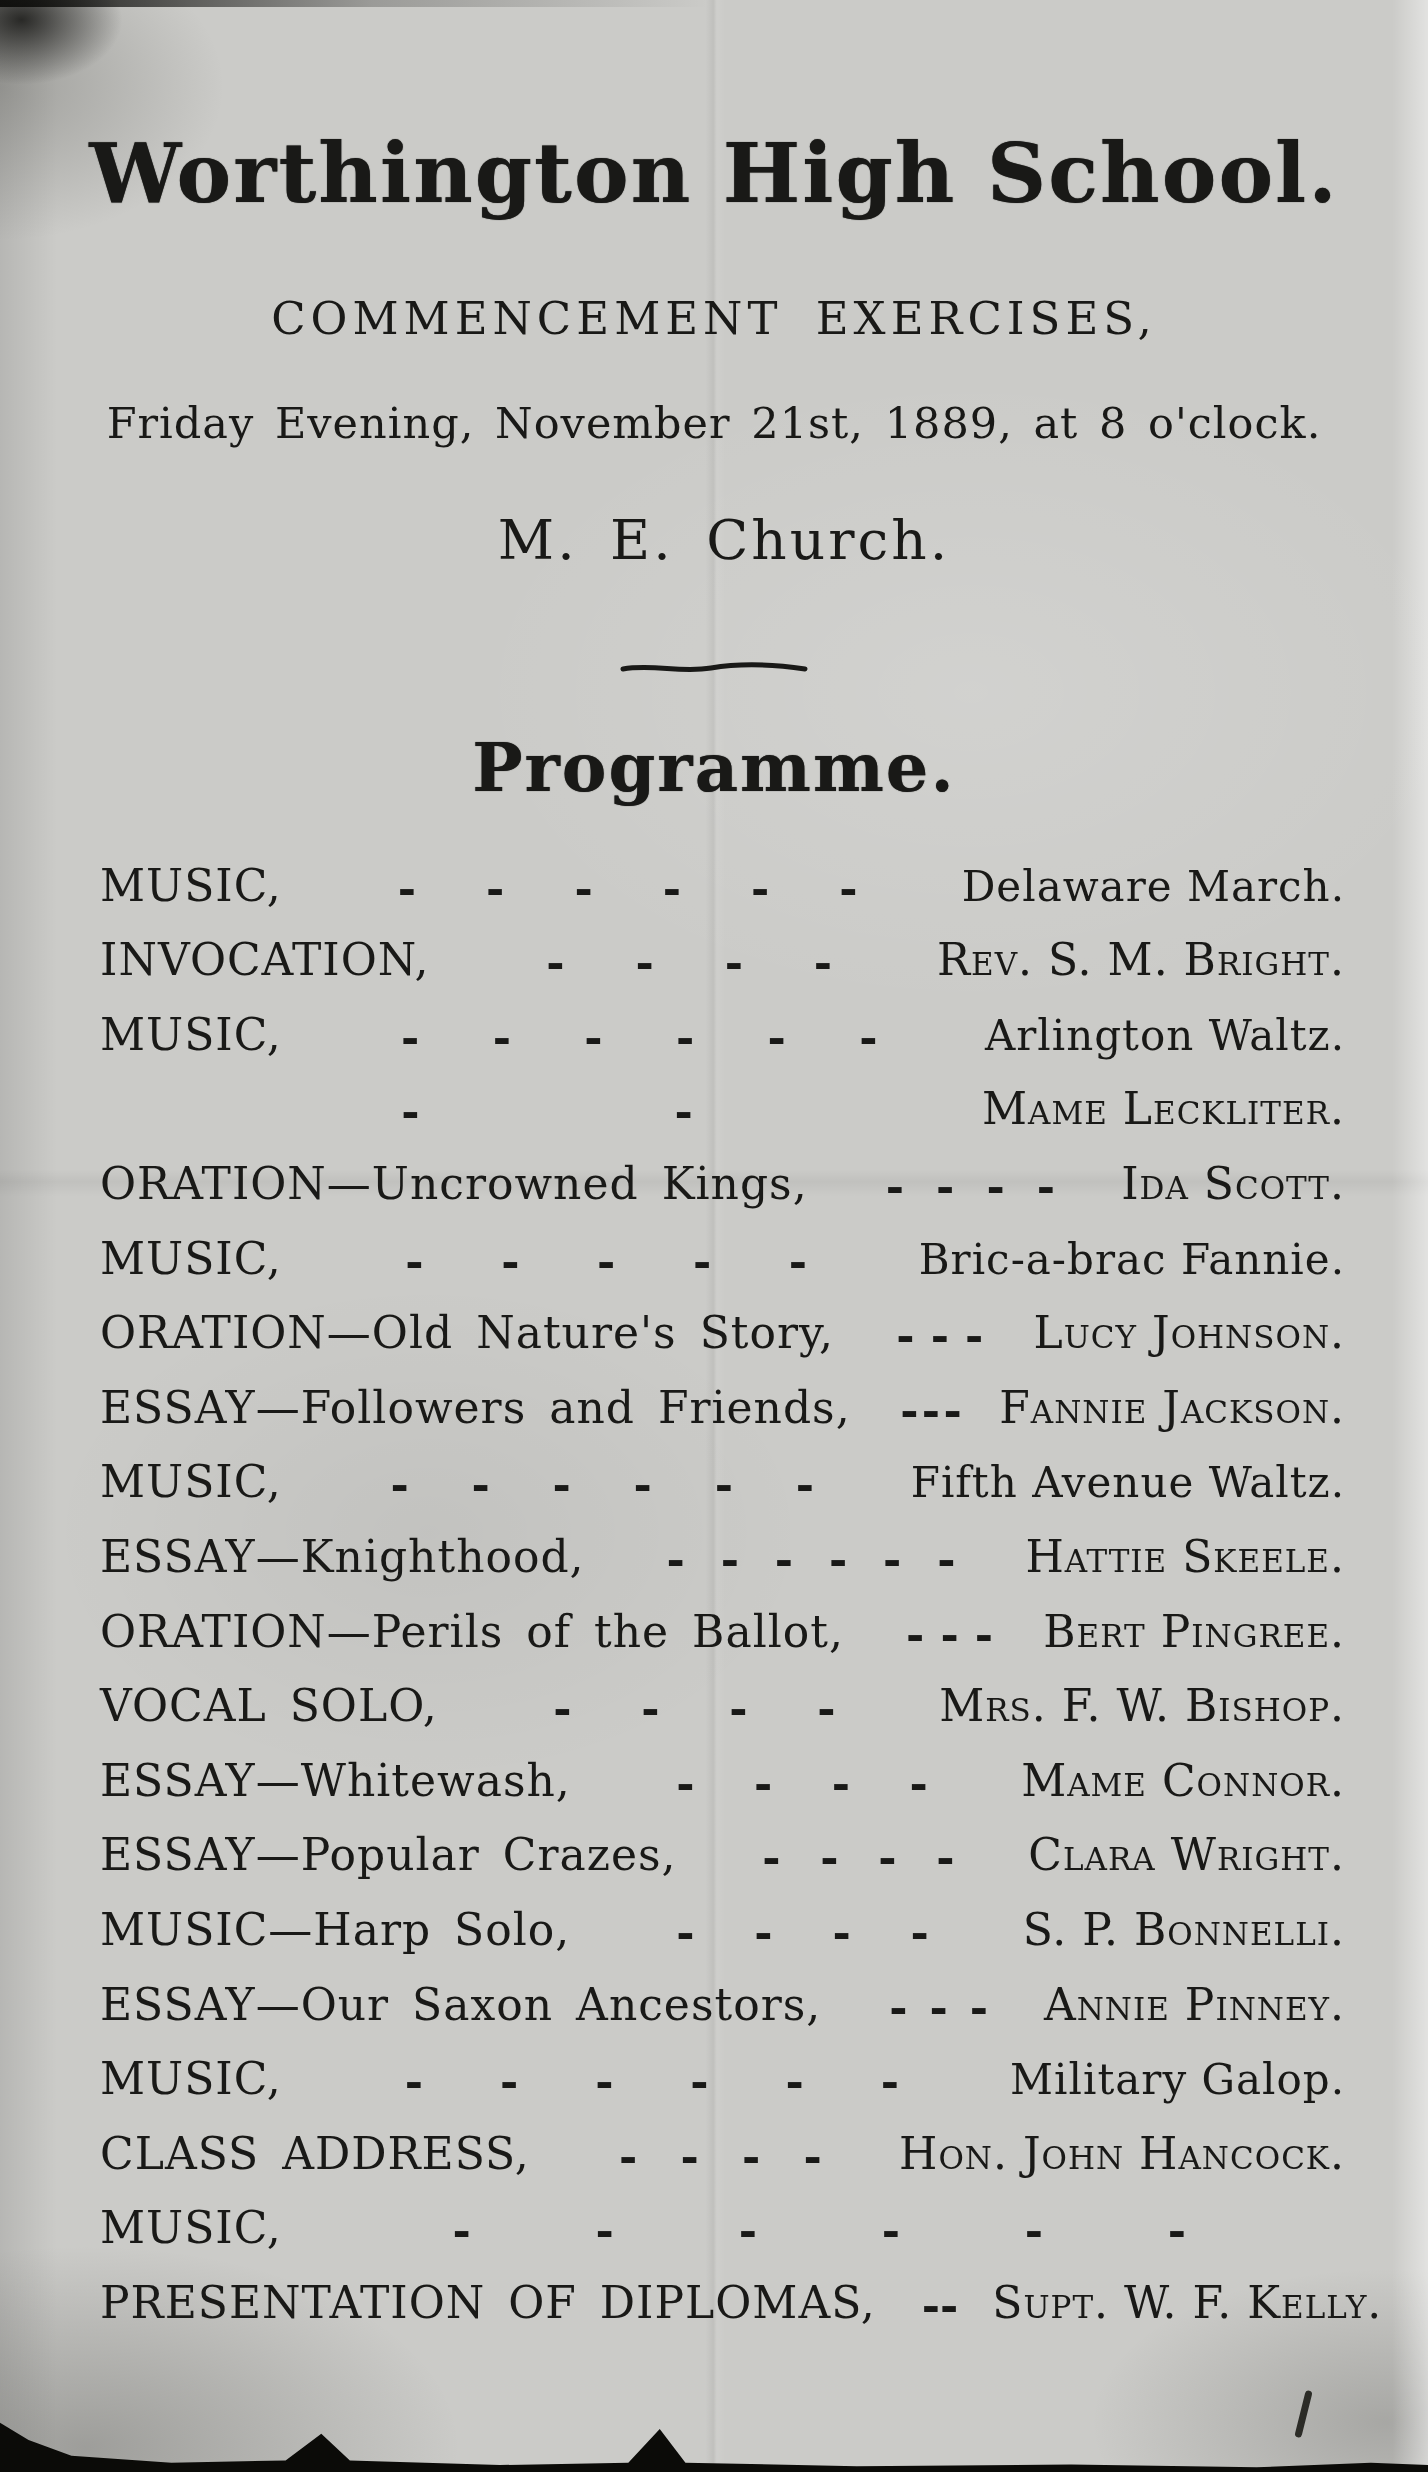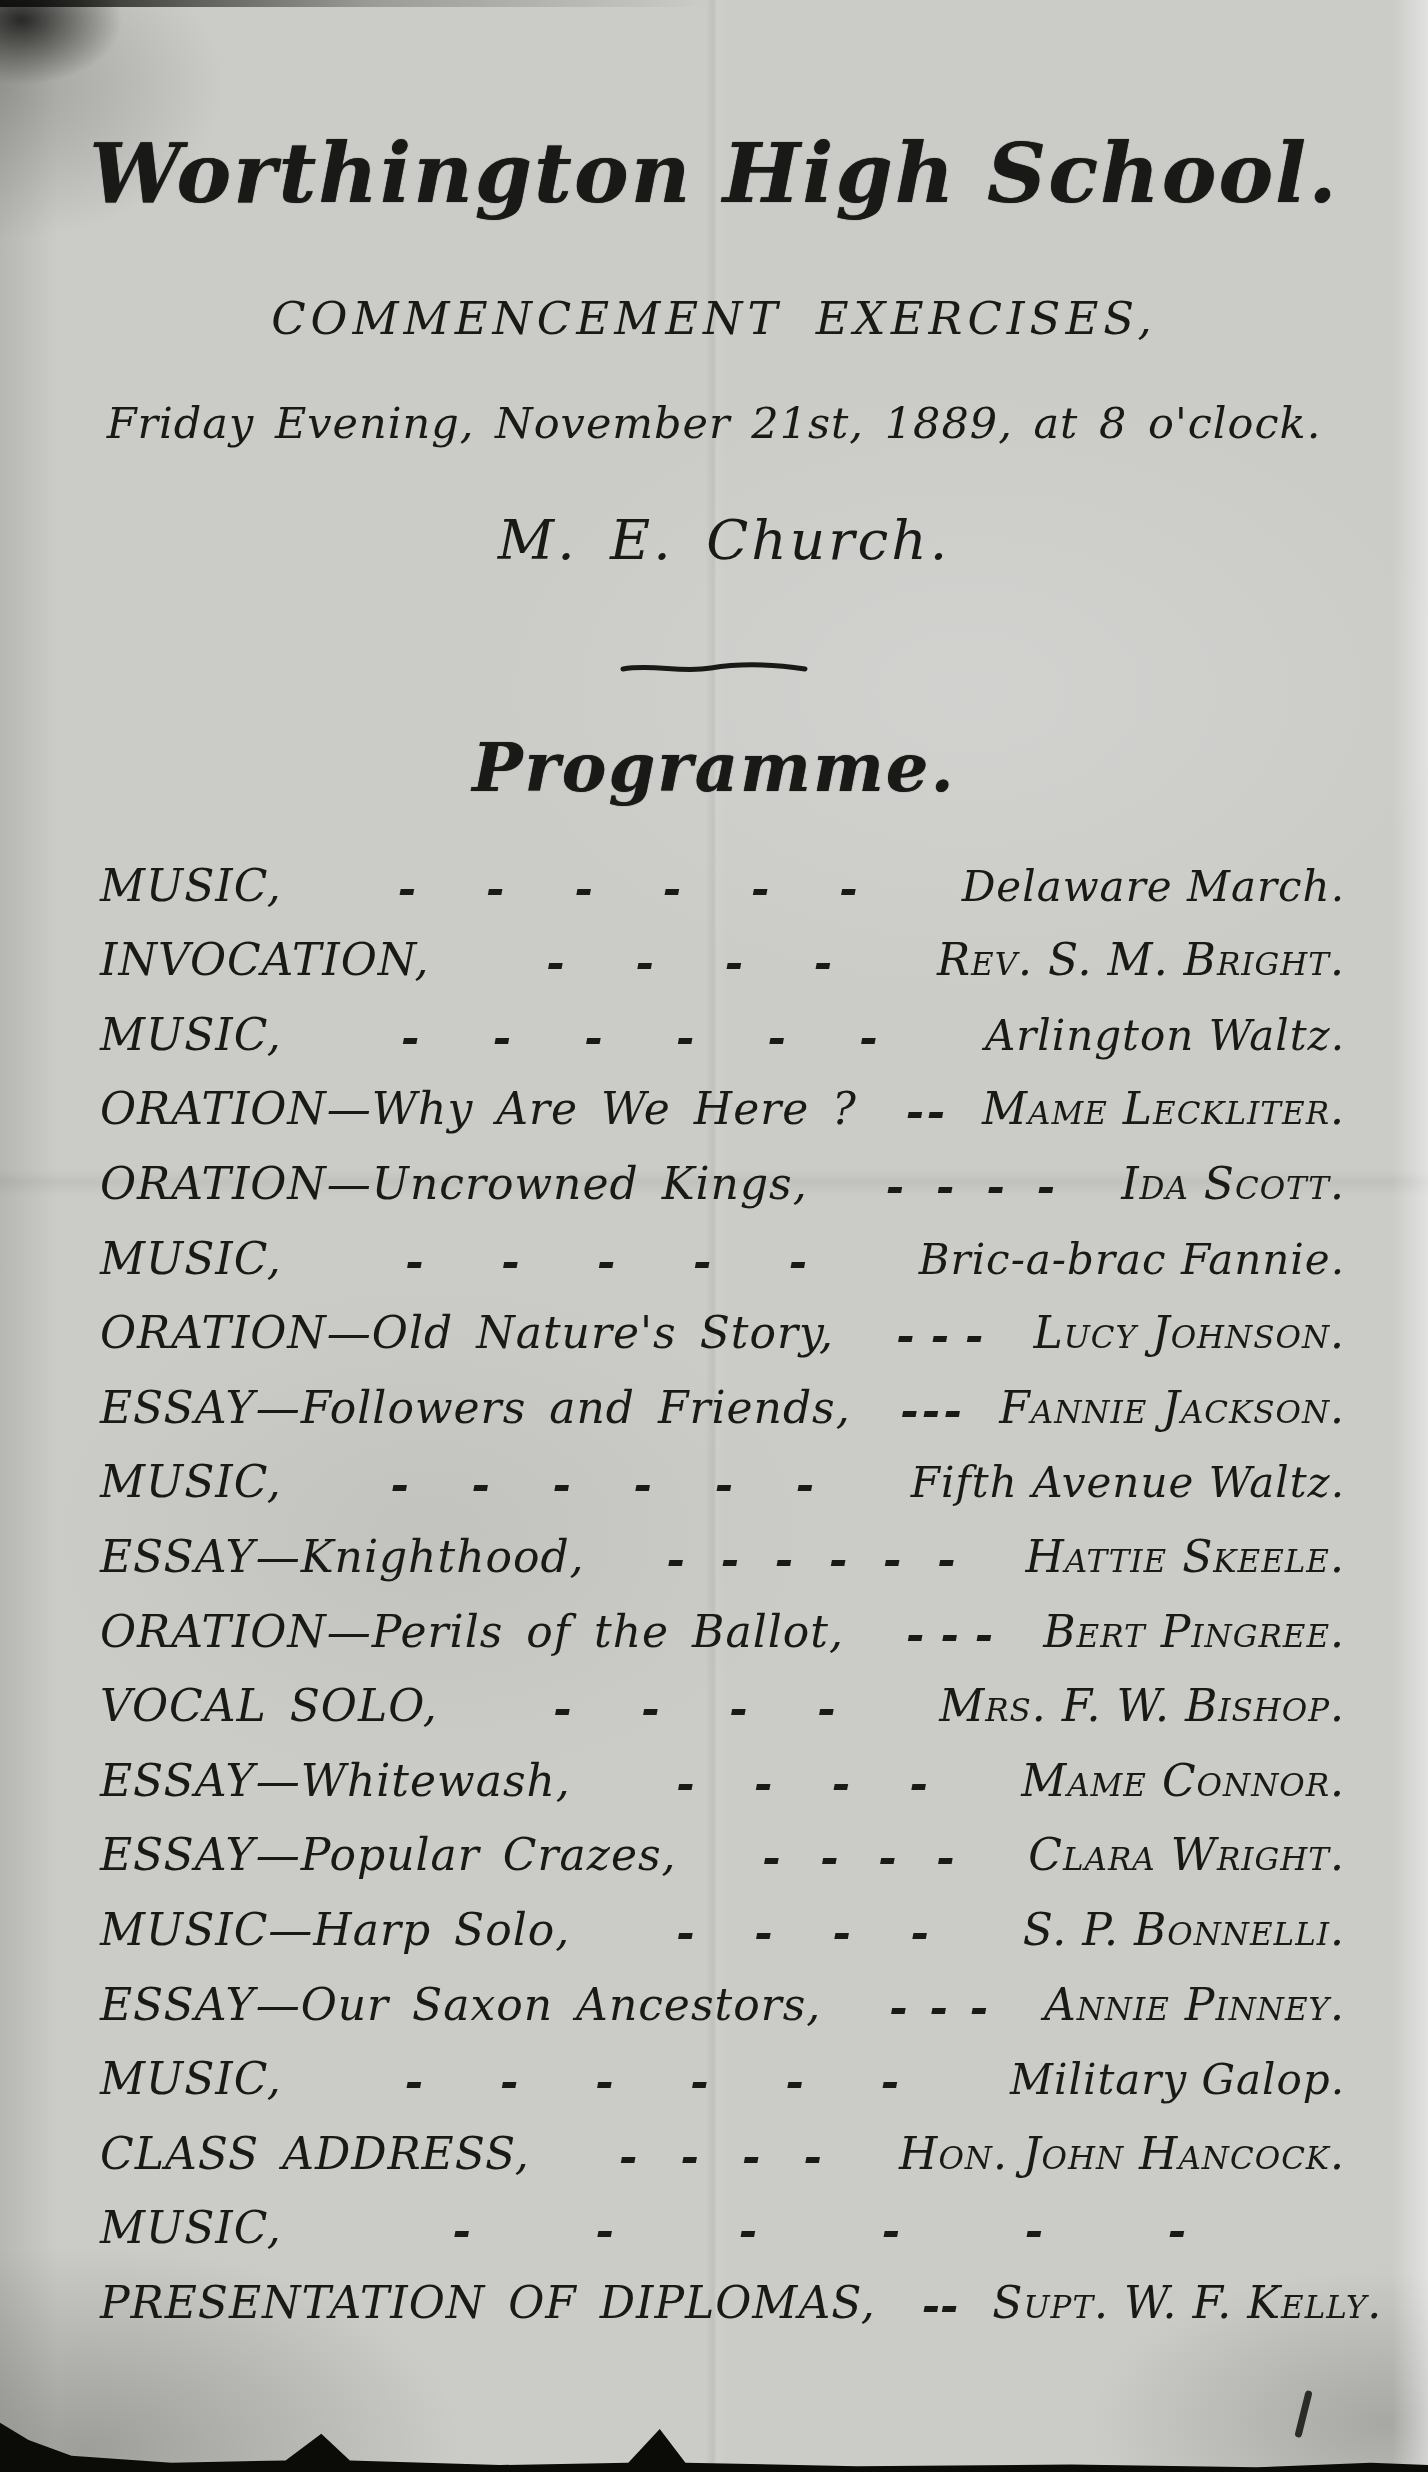--- a/index.html
+++ b/index.html
@@ -1,17 +1,17 @@
 <!DOCTYPE html>
 <html><head>
 <meta charset="utf-8">
 <style>
   html,body{margin:0;padding:0;background:#0c0c09;}
   .photo{position:relative;width:1428px;height:2472px;overflow:hidden;
-         background:#3b82f6;font-family:"DejaVu Serif", serif;color:#191917;font-style:italic;}
+         background:#3b82f6;font-family:"DejaVu Serif", serif;color:#191917;}
   .paper{position:absolute;inset:0;
     background:
       radial-gradient(140px 90px at 1.5% 0.8%, rgba(18,18,16,0.85), rgba(18,18,16,0) 72%),
       radial-gradient(320px 220px at 0% 3.5%, rgba(60,60,55,0.30), rgba(60,60,55,0) 70%),
       linear-gradient(90deg, rgba(0,0,0,0.10), rgba(0,0,0,0) 4%),
       linear-gradient(270deg, rgba(255,255,255,0.45), rgba(255,255,255,0) 2.5%),
       linear-gradient(90deg, rgba(0,0,0,0) 49.4%, rgba(0,0,0,0.055) 49.95%, rgba(255,255,255,0.07) 50.2%, rgba(0,0,0,0) 50.8%),
       linear-gradient(180deg, rgba(0,0,0,0) 47.3%, rgba(0,0,0,0.05) 47.8%, rgba(0,0,0,0) 48.4%),
       radial-gradient(520px 280px at 6% 99%, rgba(40,40,36,0.28), rgba(40,40,36,0) 72%),
       radial-gradient(420px 220px at 97% 98%, rgba(40,40,36,0.22), rgba(40,40,36,0) 70%),
@@ -99,21 +99,20 @@
             <span class="dash">-</span>
             <span class="dash">-</span>
             <span class="dash">-</span>
             <span class="dash">-</span>
             <span class="dash">-</span>
             <span class="dash">-</span>
           </span>
         <span class="name">Arlington Waltz.</span>
       </div>
       <div class="row">
-        <span class="label">ORATION—Why Are We Here ?</span>
         <span class="dashes">
             <span class="dash">-</span>
             <span class="dash">-</span>
           </span>
         <span class="name sc">Mame Leckliter.</span>
       </div>
       <div class="row">
         <span class="label">ORATION—Uncrowned Kings,</span>
         <span class="dashes">
             <span class="dash">-</span>

